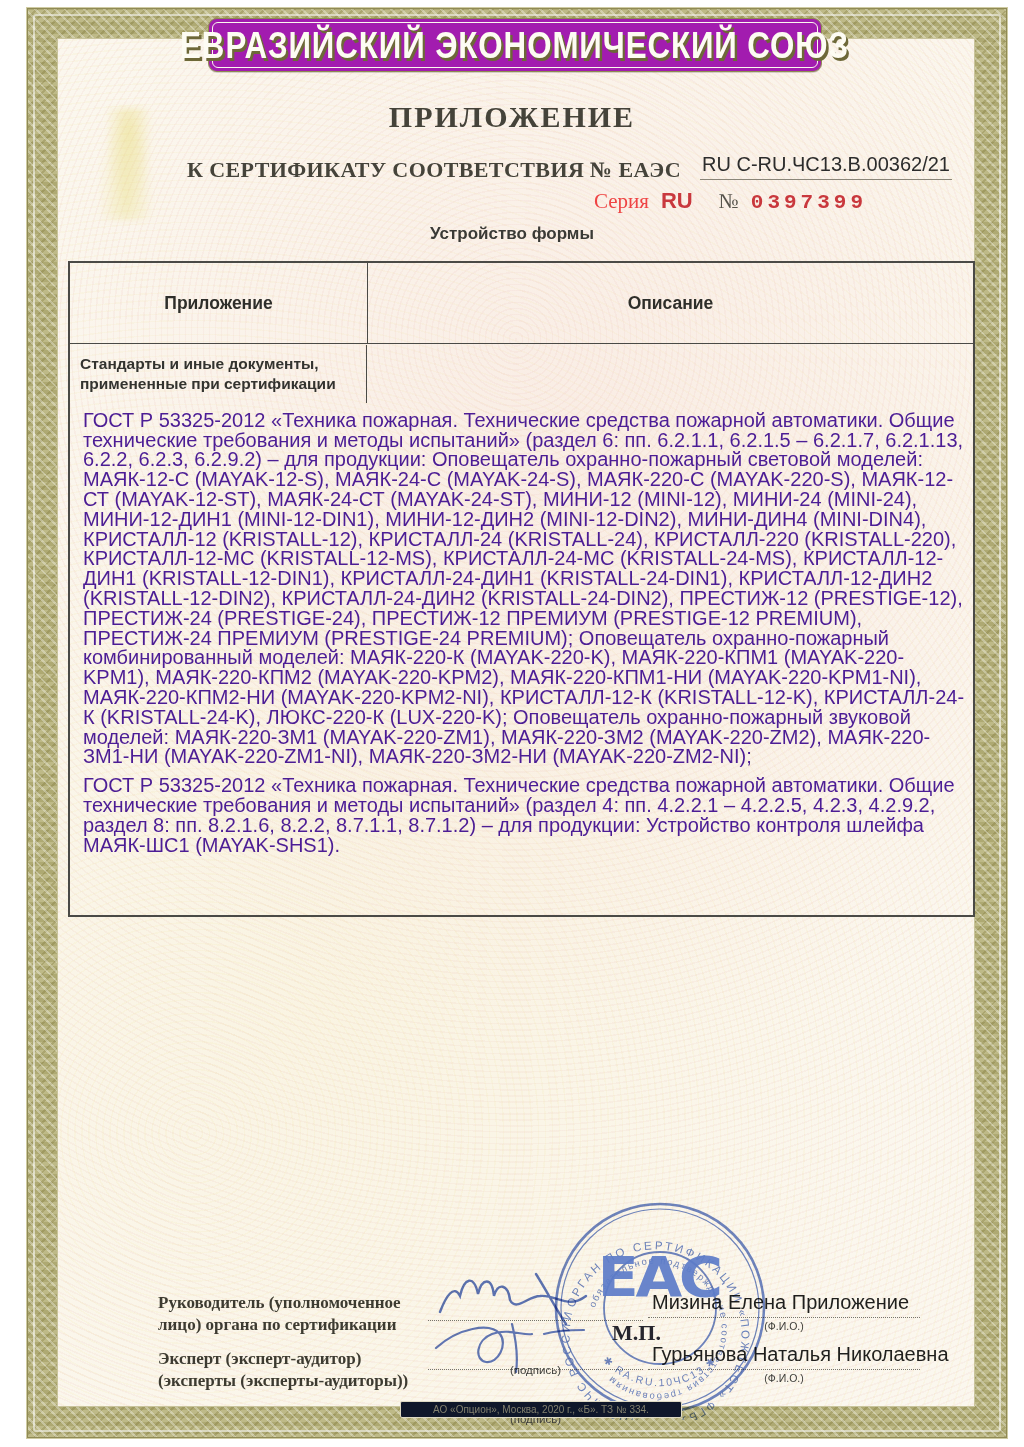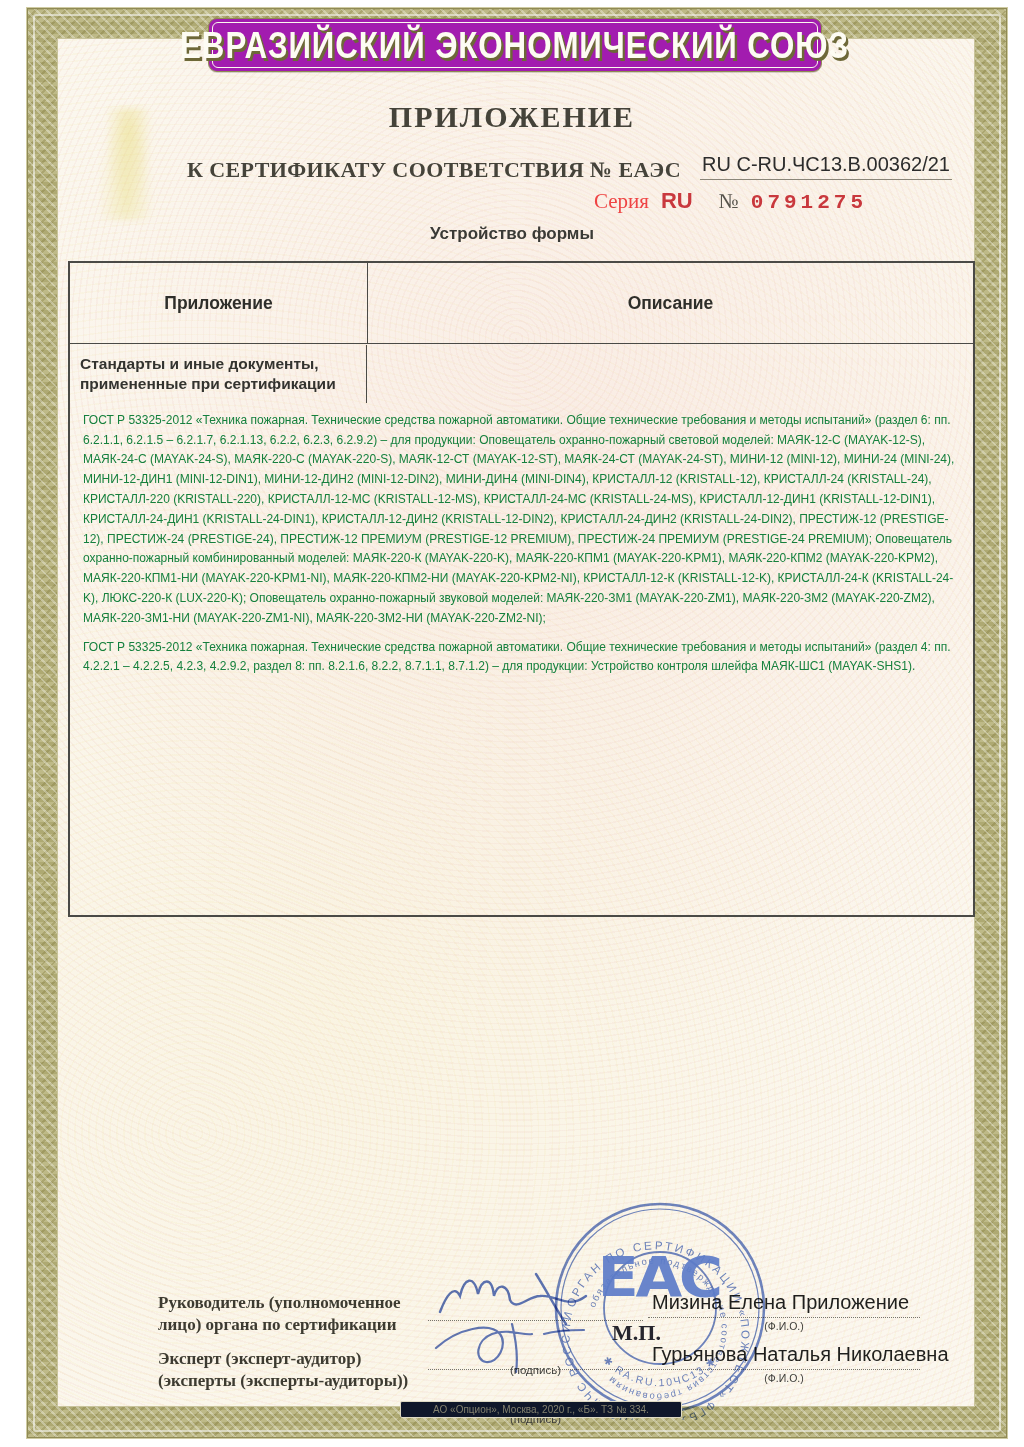--- a/index.html
+++ b/index.html
@@ -54,21 +54,21 @@
   .thead{position:absolute;left:0;top:0;width:100%;height:80px;border-bottom:1.5px solid #4a4a46;
     display:flex;}
   .th-left{width:297px;border-right:1.5px solid #4a4a46;display:flex;align-items:center;justify-content:center;
     font-weight:bold;font-size:17.5px;color:#2e2e2a;}
   .th-right{flex:1;display:flex;align-items:center;justify-content:center;
     font-weight:bold;font-size:17.5px;color:#2e2e2a;}
   .tbody{position:absolute;left:0;top:81.5px;bottom:0;width:100%;display:flex;flex-direction:column;}
   .td-left{width:297px;border-right:1.5px solid #4a4a46;padding:9px 10px;box-sizing:border-box;
     font-weight:bold;font-size:15.5px;line-height:1.3;color:#33332f;}
   .td-right{flex:1;padding:8px 8px 8px 13px;box-sizing:border-box;
-    font-size:12px;line-height:19.8px;color:#15803d;}
+    font-size:20px;line-height:19.8px;color:#4c1d95;}
   .td-right p{margin:0 0 9px 0;}
   
   .sig-label{position:absolute;font-family:"Liberation Serif",serif;font-weight:600;font-size:17px;
     line-height:1.32;color:#3d3b31;width:278px;}
   .sig-line{position:absolute;height:20px;border-bottom:1px dotted #77756c;}
   .sig-caption{position:absolute;text-align:center;font-size:11.5px;color:#3c3c38;margin-top:40px;}
   .fio-name{position:absolute;font-size:20px;color:#1f1f1d;white-space:nowrap;}
   .fio-caption{position:absolute;text-align:center;font-size:10.5px;color:#3c3c38;}
   .mp{position:absolute;left:612px;top:1320px;font-family:"Liberation Serif",serif;
     font-weight:bold;font-size:22px;color:#26262e;}
@@ -101,21 +101,21 @@
 
   <div class="doc-title">ПРИЛОЖЕНИЕ</div>
 
   <div class="subtitle-label">К СЕРТИФИКАТУ СООТВЕТСТВИЯ № ЕАЭС</div>
   <div class="cert-number">RU С-RU.ЧС13.В.00362/21</div>
 
   <div class="series-row">
     <span class="series-label">Серия</span>
     <span class="series-value">RU</span>
     <span class="number-sign">№</span>
-    <span class="number-value">0791275</span>
+    <span class="number-value">0397399</span>
   </div>
 
   <div class="form-type">Устройство формы</div>
 
   <div class="cert-table">
     <div class="thead">
       <div class="th-left">Приложение</div>
       <div class="th-right">Описание</div>
     </div>
     <div class="tbody">

